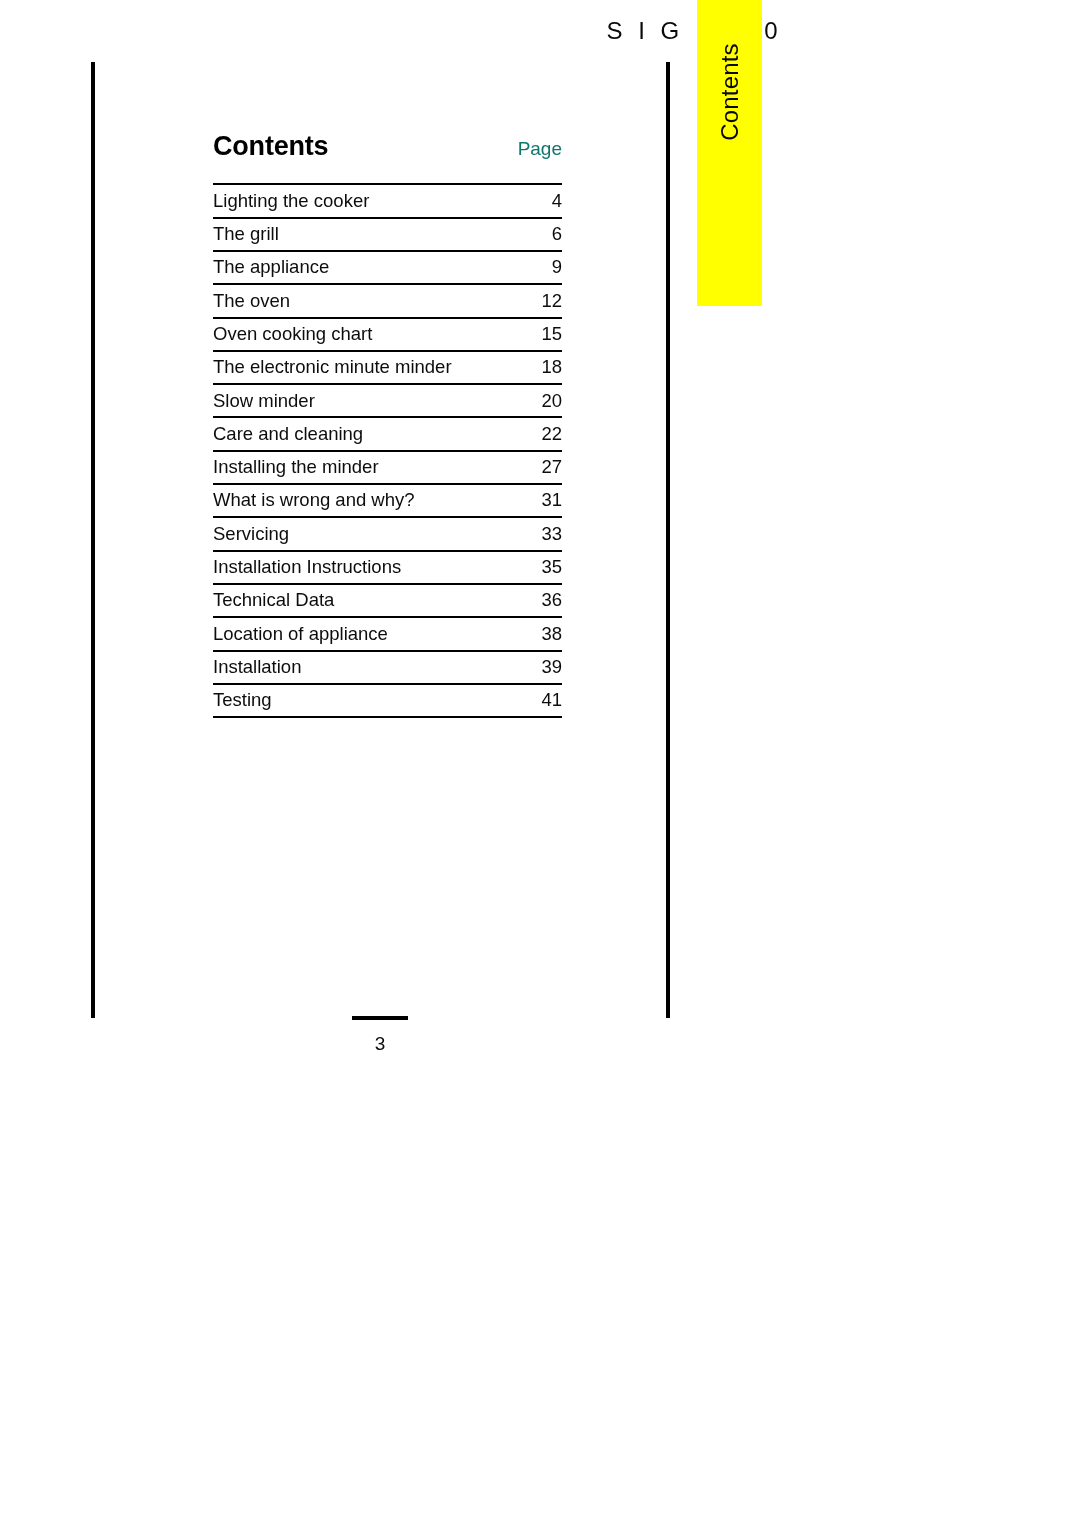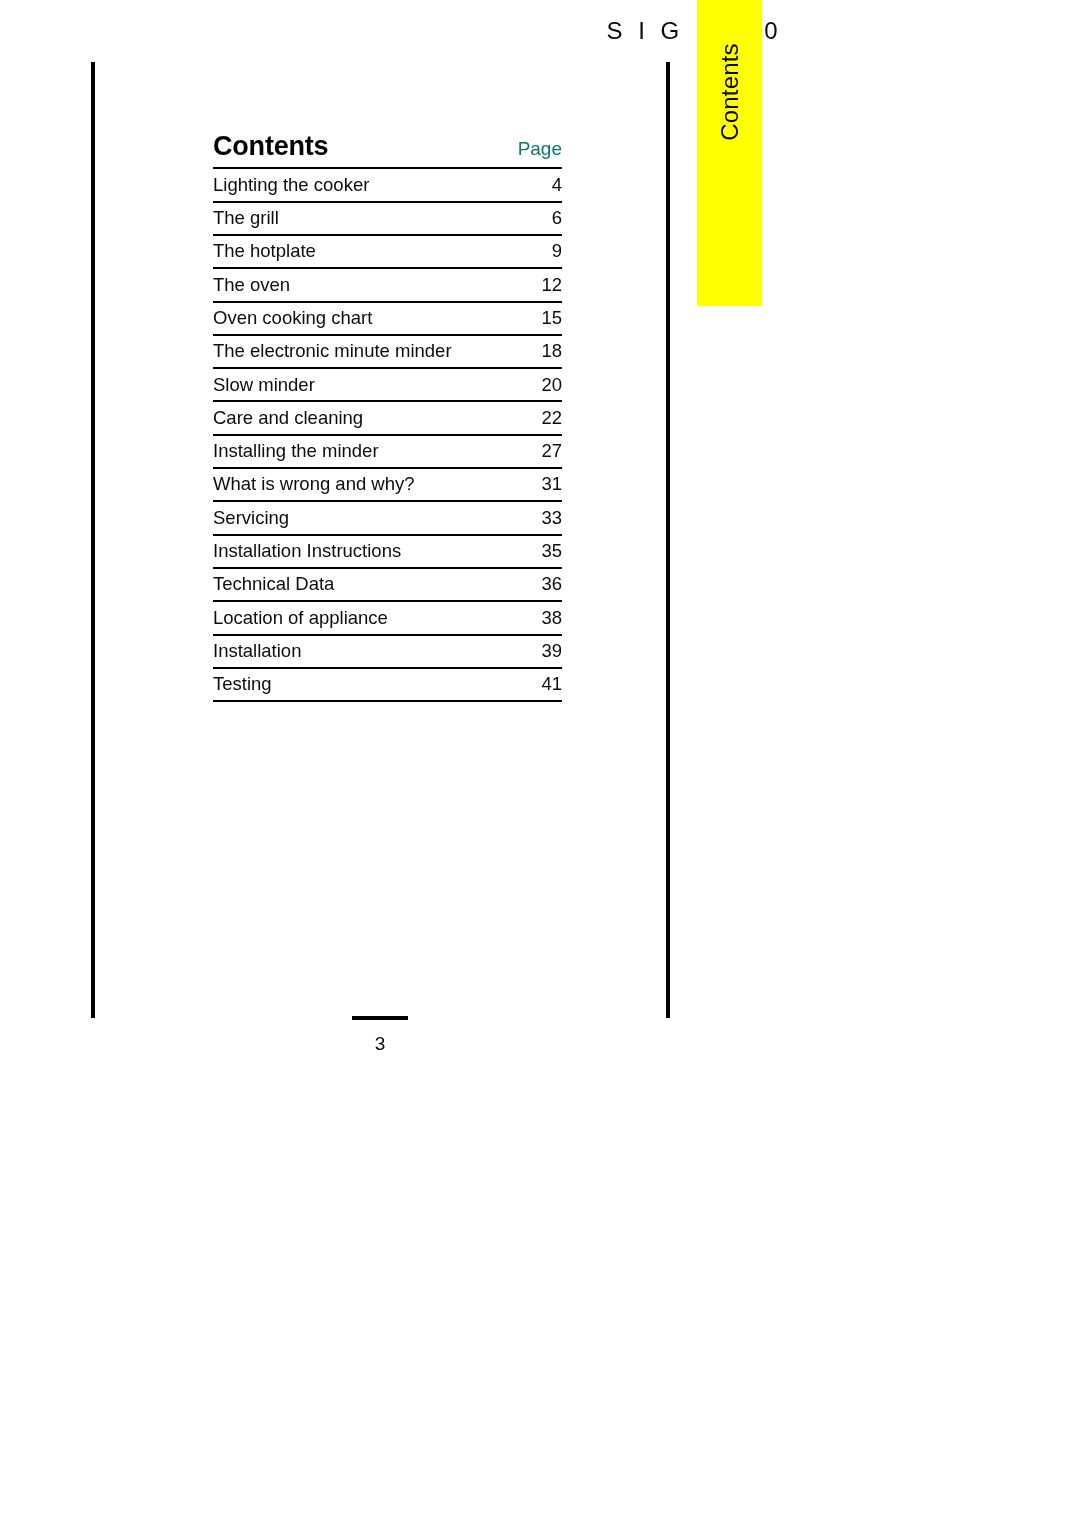--- a/index.html
+++ b/index.html
@@ -93,21 +93,21 @@
     font-size: 19px;
     font-weight: 400;
     color: #0f766e;
     line-height: 1.05;
   }
 
   .toc-table {
     width: 100%;
     border-collapse: collapse;
     table-layout: fixed;
-    margin-top: 3px;
+    margin-top: 19px;
   }
   .toc-table tr {
     border-top: 2px solid #000000;
   }
   .toc-table tr:last-child {
     border-bottom: 2px solid #000000;
   }
   .toc-table td {
     font-size: 18.5px;
     font-weight: 400;
@@ -175,21 +175,21 @@
       <tbody>
           <tr>
             <td class="toc-entry">Lighting the cooker</td>
             <td class="toc-page">4</td>
           </tr>
           <tr>
             <td class="toc-entry">The grill</td>
             <td class="toc-page">6</td>
           </tr>
           <tr>
-            <td class="toc-entry">The hotplate</td>
+            <td class="toc-entry">The appliance</td>
             <td class="toc-page">9</td>
           </tr>
           <tr>
             <td class="toc-entry">The oven</td>
             <td class="toc-page">12</td>
           </tr>
           <tr>
             <td class="toc-entry">Oven cooking chart</td>
             <td class="toc-page">15</td>
           </tr>

